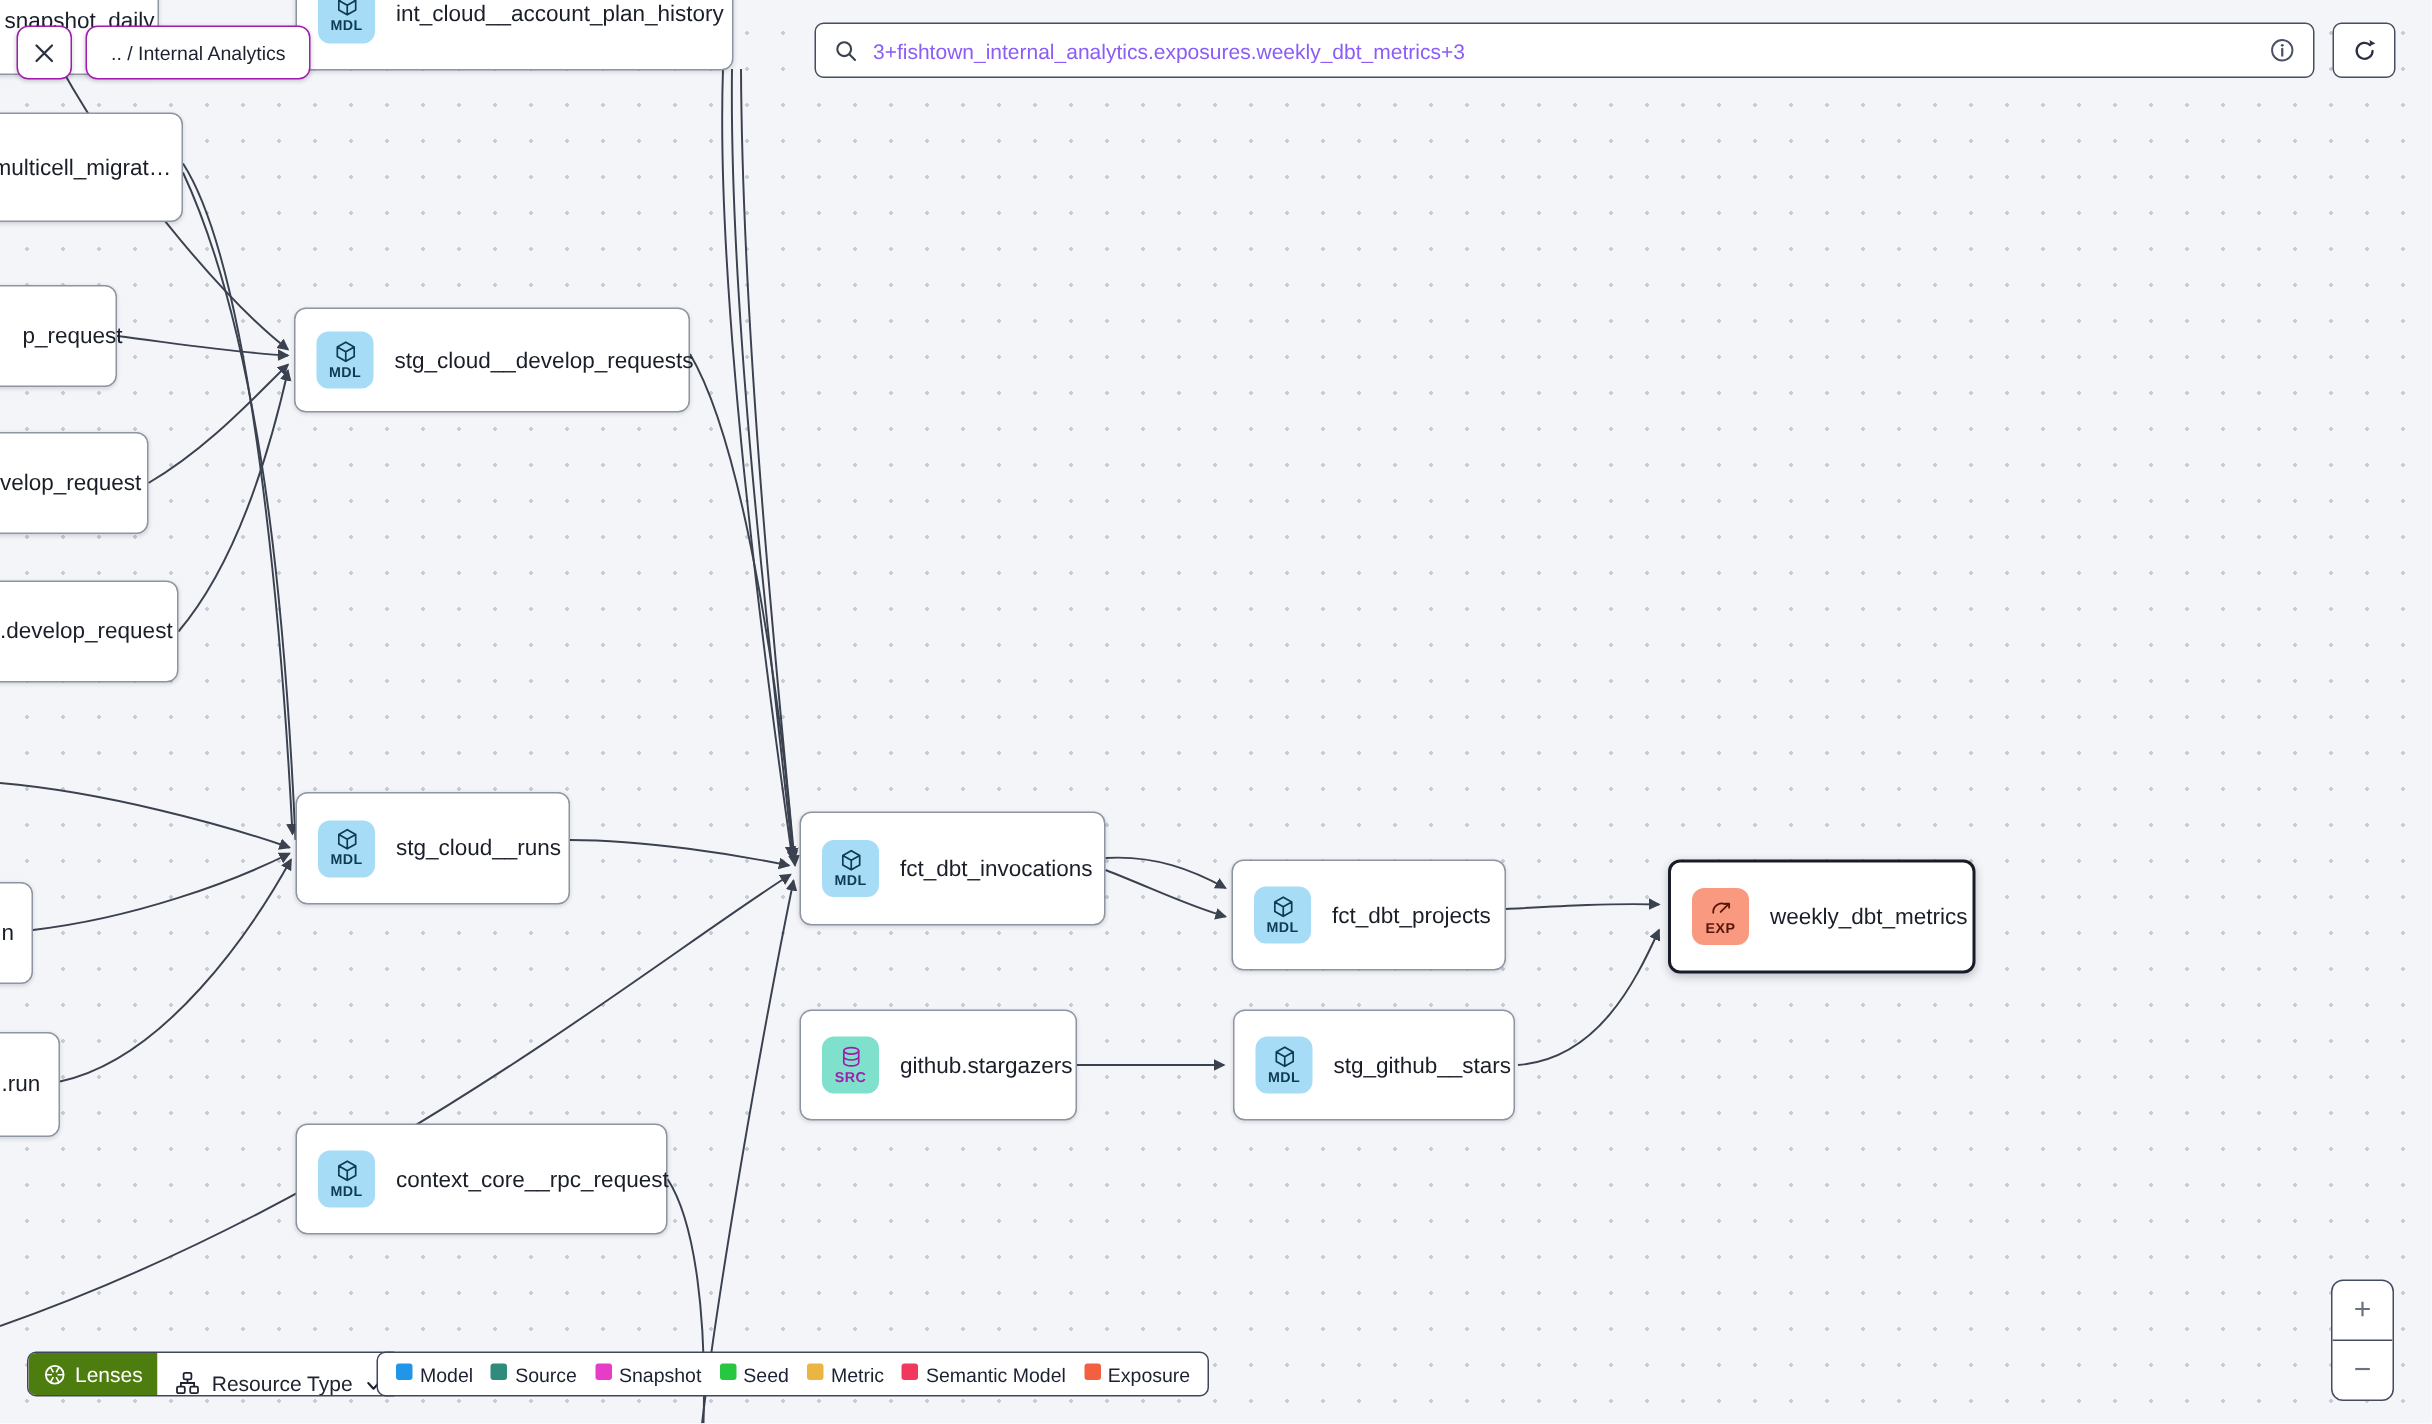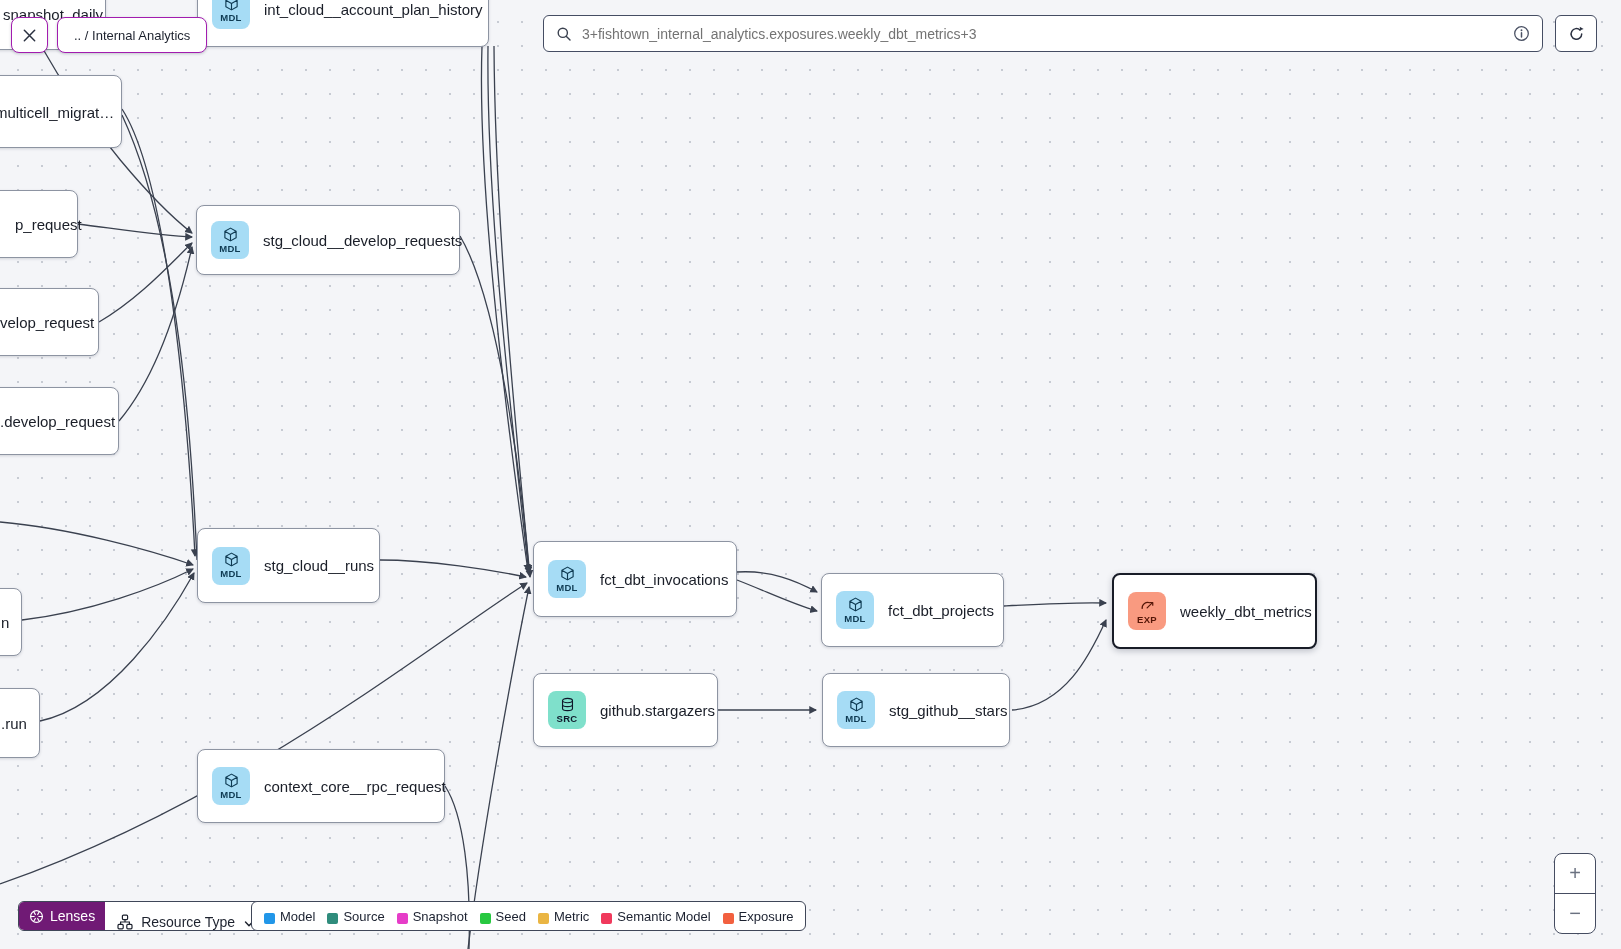--- a/index.html
+++ b/index.html
@@ -25,35 +25,35 @@
   .ctl{position:absolute;background:#fff;border:1px solid #a21caf;box-sizing:border-box;
        display:flex;align-items:center;justify-content:center;z-index:5;
        box-shadow:0 1px 3px rgba(25,33,55,.22);color:#2a3040;}
   #close-btn{left:11px;top:17px;width:37px;height:36px;border-radius:8px;cursor:pointer;}
   #breadcrumb{left:57px;top:17px;height:36px;padding:0 16px;border-radius:8px;
               font-size:13px;color:#1d222e;cursor:pointer;}
   #searchbar{left:543px;top:15px;width:1000px;height:37px;border-radius:6px;
              border:1.5px solid #454d63;justify-content:flex-start;padding:0 12px;gap:10px;
              box-shadow:none;}
   #searchbar input{flex:1;border:none;outline:none;font-family:"Liberation Sans",sans-serif;
-             font-size:14px;color:#737373;background:transparent;padding:0;}
+             font-size:14px;color:#8b5cf6;background:transparent;padding:0;}
   #refresh-btn{left:1555px;top:15px;width:42px;height:37px;border-radius:6px;cursor:pointer;
              border:1.5px solid #454d63;box-shadow:none;}
   
   #lens-bar{position:absolute;left:18px;top:901px;height:30px;z-index:5;display:flex;
             border:1px solid #3f4658;border-radius:6px;overflow:hidden;background:#fff;
             box-sizing:border-box;}
-  #lenses-btn{background:#701a75;color:#fff;display:flex;align-items:center;gap:6px;
+  #lenses-btn{background:#4d7c0f;color:#fff;display:flex;align-items:center;gap:6px;
             padding:0 10px;font-size:14px;cursor:pointer;}
   #resource-type-btn{display:flex;align-items:flex-end;gap:8px;padding:0 12px;font-size:14px;
             color:#1d222e;cursor:pointer;background:#fff;}
   #legend{position:absolute;left:251px;top:901px;height:30px;z-index:5;background:#fff;
           border:1px solid #3f4658;border-radius:6px;display:flex;align-items:center;
           gap:12px;padding:0 12px;box-sizing:border-box;}
-  .legend-item{display:flex;align-items:flex-end;gap:5px;font-size:13px;color:#1b2130;white-space:nowrap;}
+  .legend-item{display:flex;align-items:flex-start;gap:5px;font-size:13px;color:#1b2130;white-space:nowrap;}
   .legend-swatch{width:11px;height:11px;border-radius:2px;flex:none;}
   
   #zoomctl{position:absolute;left:1554px;top:853px;width:42px;z-index:5;background:#fff;
            border:1px solid #454c61;border-radius:8px;overflow:hidden;box-sizing:border-box;}
   .zbtn{height:39px;display:flex;align-items:center;justify-content:center;font-size:20px;
         color:#6a7180;cursor:pointer;}
   .zbtn + .zbtn{border-top:1px solid #454c61;}
   
   #edge-strip{position:absolute;right:0;top:0;width:10px;height:949px;z-index:6;
        background:linear-gradient(180deg,#a9b399 0%,#aeb097 35%,#bda88b 70%,#c9a27f 100%);}
@@ -155,21 +155,21 @@
       <div class="node" style="left: 533px; top: 541px; width: 204px; height: 76px;">
         <span class="badge" style="background: rgb(166, 220, 245); color: rgb(14, 58, 82);">
           <svg width="15" height="15" viewBox="0 0 16 16">
             <path d="M8 1.2 L14 4.6 V11.4 L8 14.8 L2 11.4 V4.6 Z M2 4.6 L8 8 L14 4.6 M8 8 V14.8" stroke="currentColor" stroke-width="1.2" fill="none" stroke-linejoin="round"></path>
           </svg>
           <span class="bl">MDL</span>
         </span>
         <span class="node-label">fct_dbt_invocations</span>
       </div>
       <div class="node" style="left: 533px; top: 673px; width: 185px; height: 74px;">
-        <span class="badge" style="background: rgb(127, 224, 203); color: #0f172a;">
+        <span class="badge" style="background: rgb(127, 224, 203); color: #a21caf;">
           <svg width="15" height="15" viewBox="0 0 16 16">
             <ellipse cx="8" cy="3.8" rx="5.3" ry="2.3" stroke="currentColor" stroke-width="1.2" fill="none"></ellipse>
             <path d="M2.7 3.8 V12.2 c0 1.3 2.4 2.3 5.3 2.3 s5.3-1 5.3-2.3 V3.8 M2.7 8 c0 1.3 2.4 2.3 5.3 2.3 s5.3-1 5.3-2.3" stroke="currentColor" stroke-width="1.2" fill="none"></path>
           </svg>
           <span class="bl">SRC</span>
         </span>
         <span class="node-label">github.stargazers</span>
       </div>
       <div class="node" style="left: 821px; top: 573px; width: 183px; height: 74px;">
         <span class="badge" style="background: rgb(166, 220, 245); color: rgb(14, 58, 82);">

